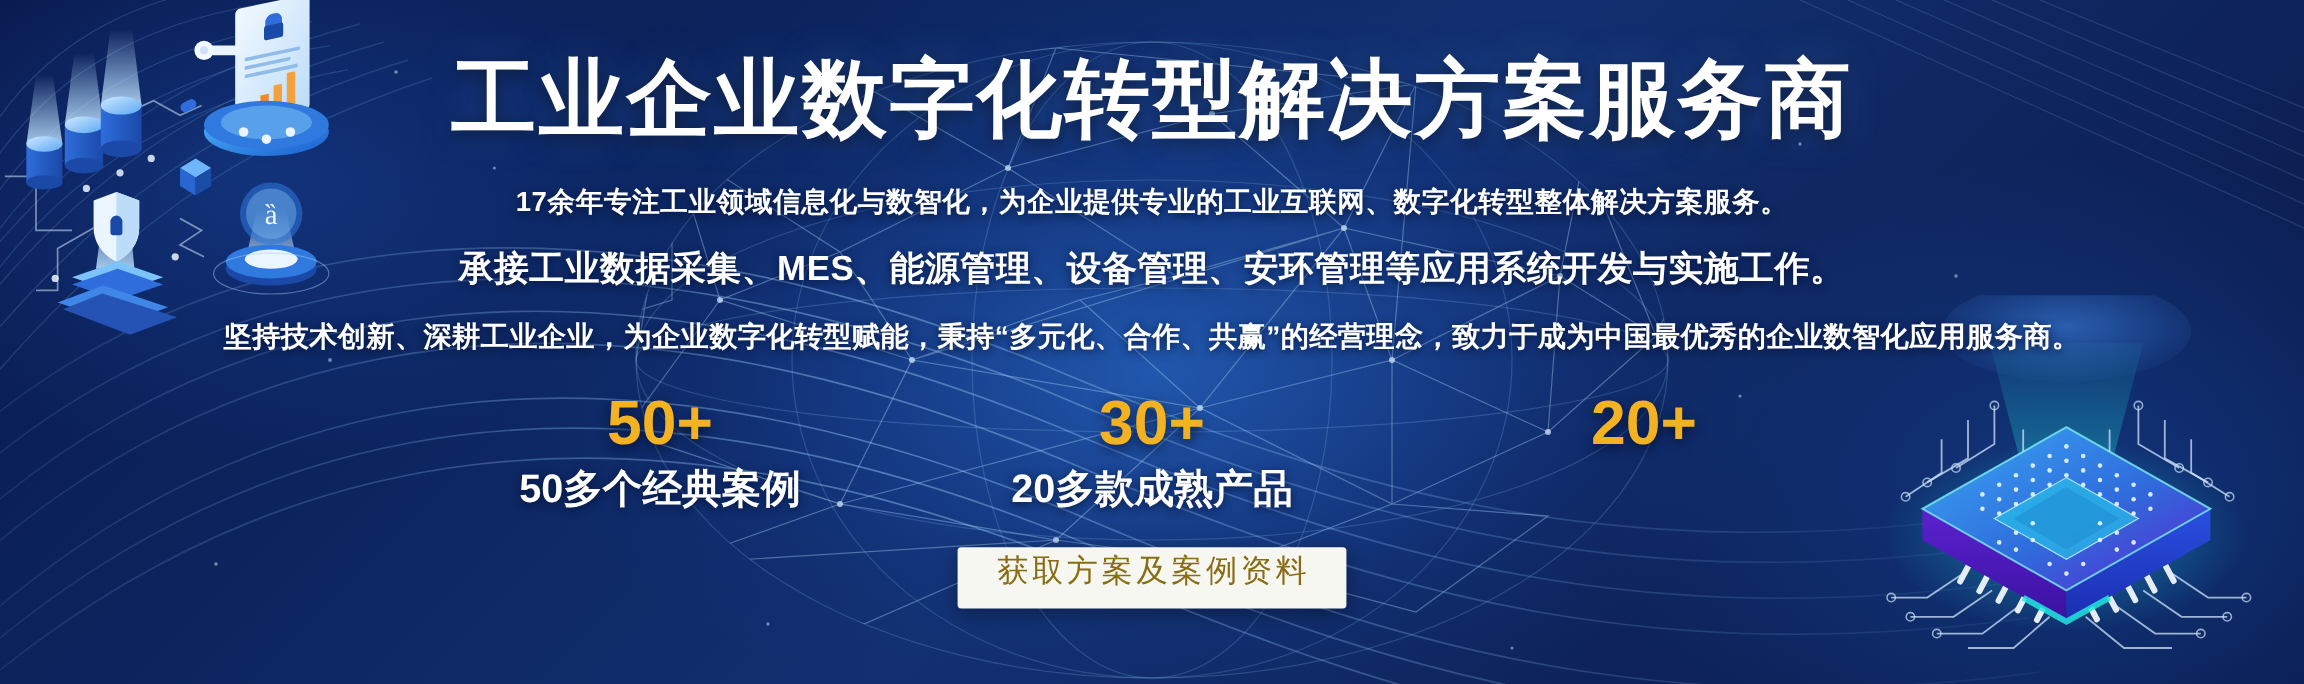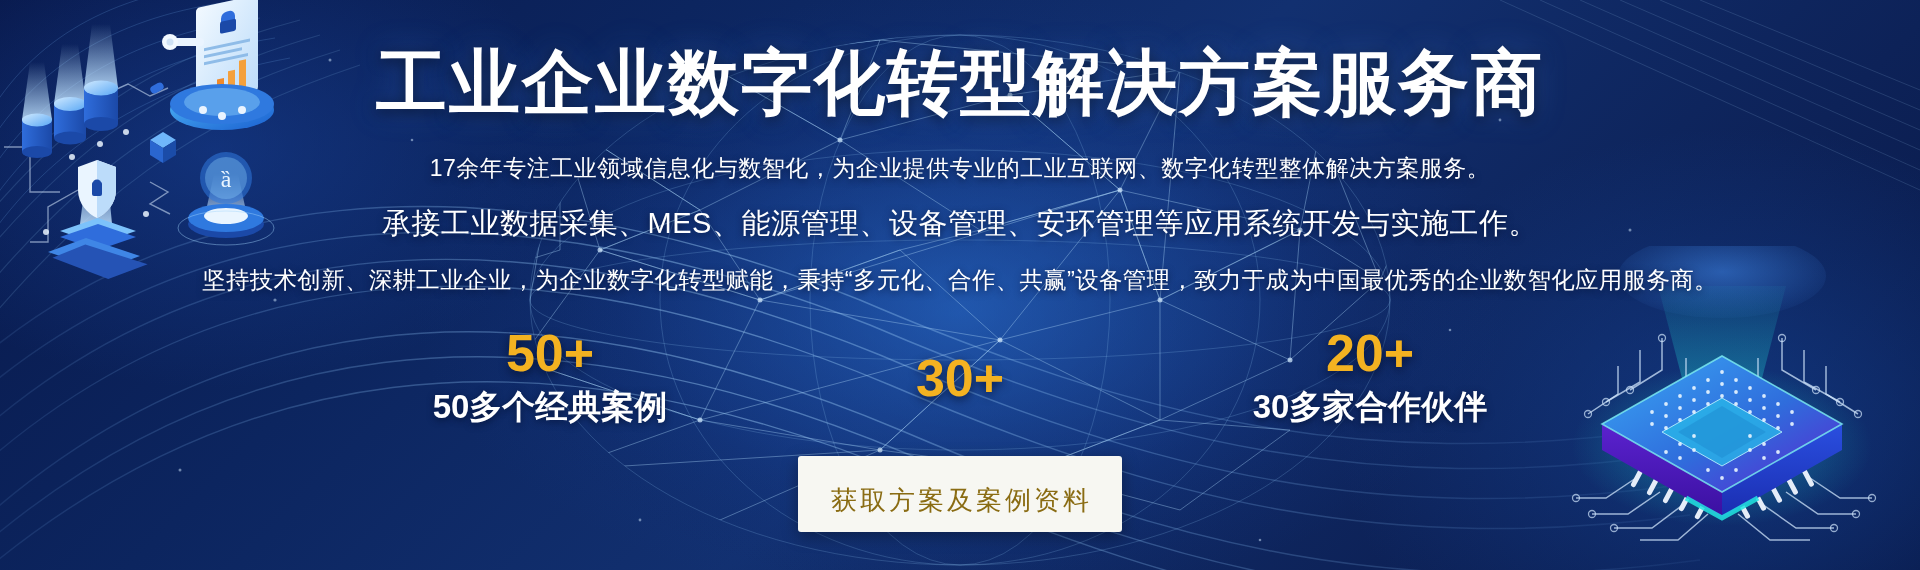--- a/index.html
+++ b/index.html
@@ -26,46 +26,46 @@
   }
 
   .title{
     margin-top:36px;
     font-size:71px; font-weight:bold; color:#ffffff; letter-spacing:2px;
     text-shadow:0 3px 14px rgba(0,0,0,0.55), 0 0 30px rgba(80,150,255,0.35);
     white-space:nowrap;
   }
 
   .sub{
-    font-weight:normal; color:#ffffff; white-space:nowrap;
+    font-weight:bold; color:#ffffff; white-space:nowrap;
     text-shadow:0 2px 7px rgba(4,16,50,0.85);
     text-align:right;
   }
   .sub1{ margin-top:22px; font-size:23px; letter-spacing:0.5px; }
   .sub2{ margin-top:20px; font-size:29px; letter-spacing:0.5px; }
   .sub3{ margin-top:20px; font-size:23.5px; letter-spacing:0.3px; }
 
   .stats{
-    margin-top:30px; display:flex; gap:150px; align-items:center;
+    margin-top:30px; display:flex; gap:150px; align-items:flex-start;
   }
   .stat{ display:flex; flex-direction:column; align-items:center; width:260px; }
   .stat-num{
     font-size:52px; font-weight:bold; color:#f3b221; line-height:1.05;
     text-shadow:0 3px 10px rgba(3,12,40,0.7);
   }
   .stat-label{
     margin-top:4px; font-size:33px; font-weight:bold; color:#ffffff;
     text-shadow:0 2px 7px rgba(4,16,50,0.8); white-space:nowrap;
   }
 
   .cta{
     margin-top:26px;
     background:#f7f7f2; color:#8a6c13;
     font-size:26px; letter-spacing:3px;
-    padding:27px 30px 14px 33px;
+    padding:2px 30px 14px 33px;
     border:none; border-radius:3px;
     box-shadow:0 4px 16px rgba(0,0,0,0.35);
     cursor:pointer; font-family:"Liberation Sans","DejaVu Sans",sans-serif;
   }
 
   
   .left-art{ position:absolute; left:0; top:-8px; width:300px; height:290px; z-index:20; }
   .right-art{ position:absolute; right:-10px; bottom:-6px; width:420px; height:330px; z-index:20; }
 </style>
 </head>
@@ -453,31 +453,31 @@
       <path d="M176 252 L212 272 L248 252" fill="none" stroke="#21e6e0" stroke-width="5" stroke-opacity="0.85"></path>
     </svg>
   </div>
 
   <div class="content">
 
     <div class="title">工业企业数字化转型解决方案服务商</div>
 
     <div class="sub sub1">17余年专注工业领域信息化与数智化，为企业提供专业的工业互联网、数字化转型整体解决方案服务。</div>
     <div class="sub sub2">承接工业数据采集、MES、能源管理、设备管理、安环管理等应用系统开发与实施工作。</div>
-    <div class="sub sub3">坚持技术创新、深耕工业企业，为企业数字化转型赋能，秉持“多元化、合作、共赢”设备管理，致力于成为中国最优秀的企业数智化应用服务商。</div>
+    <div class="sub sub3">坚持技术创新、深耕工业企业，为企业数字化转型赋能，秉持“多元化、合作、共赢”的经营理念，致力于成为中国最优秀的企业数智化应用服务商。</div>
 
     <div class="stats">
       <div class="stat">
         <div class="stat-num">50+</div>
         <div class="stat-label">50多个经典案例</div>
       </div>
       <div class="stat">
         <div class="stat-num">30+</div>
+        <div class="stat-label">20多款成熟产品</div>
       </div>
       <div class="stat">
         <div class="stat-num">20+</div>
-        <div class="stat-label">30多家合作伙伴</div>
       </div>
     </div>
 
     <button class="cta">获取方案及案例资料</button>
   </div>
 </div>
 
 </body></html>

